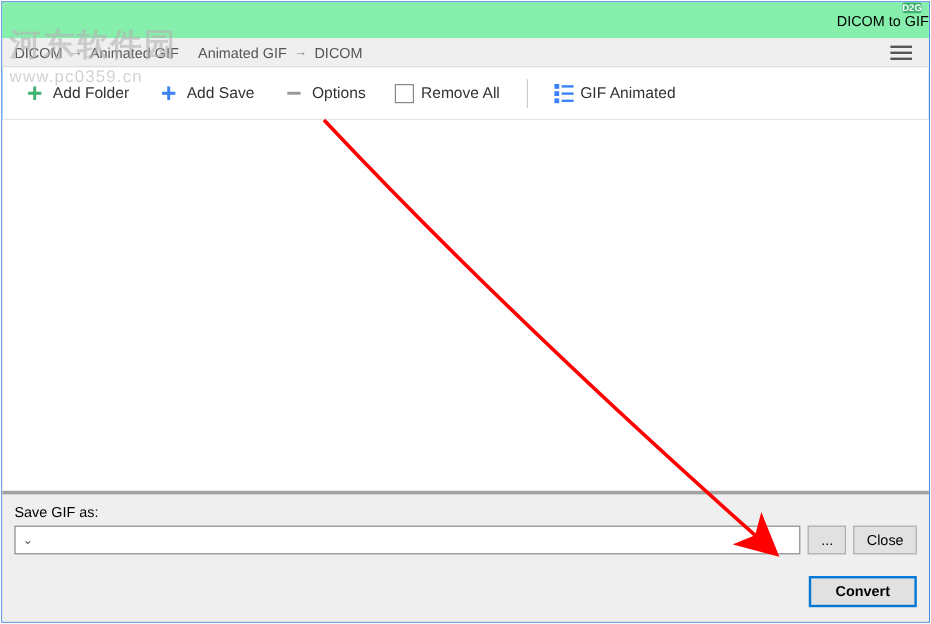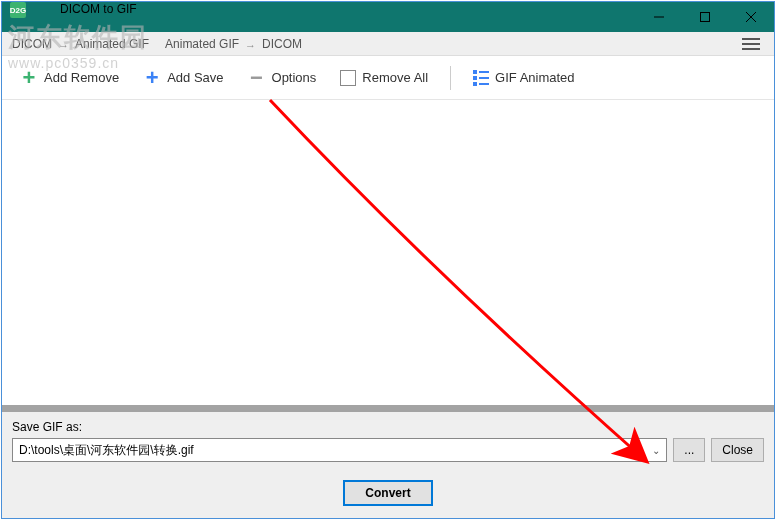--- a/index.html
+++ b/index.html
@@ -1,20 +1,20 @@
 <!DOCTYPE html>
 <html><head>
 <meta charset="utf-8">
 <style>
 * { box-sizing: border-box; margin: 0; padding: 0; font-family: "Segoe UI", Tahoma, sans-serif; }
 body { width: 776px; height: 520px; background: #fff; position: relative; overflow: hidden; }
 
 .window { width: 774px; height: 518px; margin: 1px; border: 1px solid #4a90d9; background: #fff; display: flex; flex-direction: column; }
 
-.titlebar { height: 30px; display: flex; align-items: flex-start; padding: 0 0 0 8px; background: #0f766e; }
+.titlebar { height: 30px; display: flex; align-items: flex-end; padding: 0 0 0 8px; background: #86efac; flex-direction: column; }
 .titlebar .app-icon { width: 16px; height: 16px; background: #3cb371; border-radius: 2px; margin-right: 6px; display: flex; align-items: center; justify-content: center; color: #fff; font-size: 8px; font-weight: bold; }
 .titlebar .title { font-size: 12px; color: #000; flex: 1; margin-left: 28px; }
 .winbtns { display: flex; height: 100%; }
 .winbtn { width: 46px; height: 30px; display: flex; align-items: center; justify-content: center; cursor: pointer; }
 .winbtn svg { width: 10px; height: 10px; }
 
 .breadcrumb-bar { height: 24px; background: #efefef; display: flex; align-items: center; padding: 0 10px; border-bottom: 1px solid #ddd; }
 .breadcrumb-bar .crumb { font-size: 12px; color: #555; }
 .breadcrumb-bar .arrow { margin: 0 6px; color: #888; font-size: 11px; }
 .hamburger { margin-left: auto; cursor: pointer; padding: 4px; }
@@ -28,27 +28,27 @@
 .minus-g { color: #999; font-size: 22px; font-weight: bold; line-height: 1; }
 .checkbox { width: 16px; height: 16px; border: 1px solid #888; }
 .divider { width: 1px; height: 24px; background: #ccc; margin: 0 6px; }
 .list-ico { display: flex; flex-direction: column; gap: 2px; }
 .list-ico .row { display: flex; gap: 2px; align-items: center; }
 .list-ico .dot { width: 4px; height: 4px; background: #3b82f6; }
 .list-ico .line { width: 10px; height: 2px; background: #3b82f6; }
 
 .content { flex: 1; background: #fff; }
 
-.bottom { padding: 8px 10px 12px; background: #efefef; border-top: 7px solid #a3a3a3; }
+.bottom { padding: 8px 10px 12px; background: #efefef; border-top: 3px solid #a3a3a3; }
 .save-label { font-size: 12px; color: #000; margin-bottom: 4px; display: block; }
 .save-row { display: flex; gap: 6px; align-items: center; }
 .path-select { flex: 1; height: 24px; border: 1px solid #888; background: #fff; font-size: 12px; padding: 0 6px; display: flex; align-items: center; justify-content: space-between; }
 .path-select .chev { font-size: 10px; color: #555; }
 .small-btn { height: 24px; padding: 0 10px; border: 1px solid #adadad; background: #e1e1e1; font-size: 12px; cursor: pointer; display: flex; align-items: center; }
-.action-row { display: flex; justify-content: center; gap: 10px; margin-top: 18px; }
+.action-row { display: flex; justify-content: flex-end; gap: 10px; margin-top: 18px; }
 .action-btn { width: 90px; height: 26px; border: 1px solid #adadad; background: #e1e1e1; font-size: 12px; cursor: pointer; display: flex; align-items: center; justify-content: center; }
 .action-btn.primary { font-weight: bold; border: 2px solid #0078d7; }
 
 .watermark { position: absolute; top: 20px; left: 8px; pointer-events: none; opacity: 0.85; }
 .watermark .wm1 { font-size: 26px; color: rgba(180,180,180,0.7); font-weight: bold; letter-spacing: 2px; }
 .watermark .wm2 { font-size: 14px; color: rgba(180,180,180,0.7); letter-spacing: 1px; }
 
 .red-arrow { position: absolute; top: 90px; left: 250px; width: 450px; height: 400px; pointer-events: none; }
 </style>
 </head>
@@ -90,21 +90,21 @@
     <div class="hamburger">
       <div></div>
         <div></div>
         <div></div>
     </div>
   </div>
 
   <div class="toolbar">
     <div class="tbtn">
       <span class="ico plus-g">+</span>
-      <span>Add Remove</span>
+      <span>Add Folder</span>
     </div>
     <div class="tbtn">
       <span class="ico plus-b">+</span>
       <span>Add Save</span>
     </div>
     <div class="tbtn">
       <span class="ico minus-g">−</span>
       <span>Options</span>
     </div>
     <div class="tbtn">
@@ -130,21 +130,20 @@
       <span>GIF Animated</span>
     </div>
   </div>
 
   <div class="content"></div>
 
   <div class="bottom">
     <span class="save-label">Save GIF as:</span>
     <div class="save-row">
       <div class="path-select">
-        <span>D:\tools\桌面\河东软件园\转换.gif</span>
         <span class="chev">⌄</span>
       </div>
       <div class="small-btn">
           <span>...</span>
         </div>
       <div class="small-btn">
           <span>Close</span>
         </div>
     </div>
     <div class="action-row">

